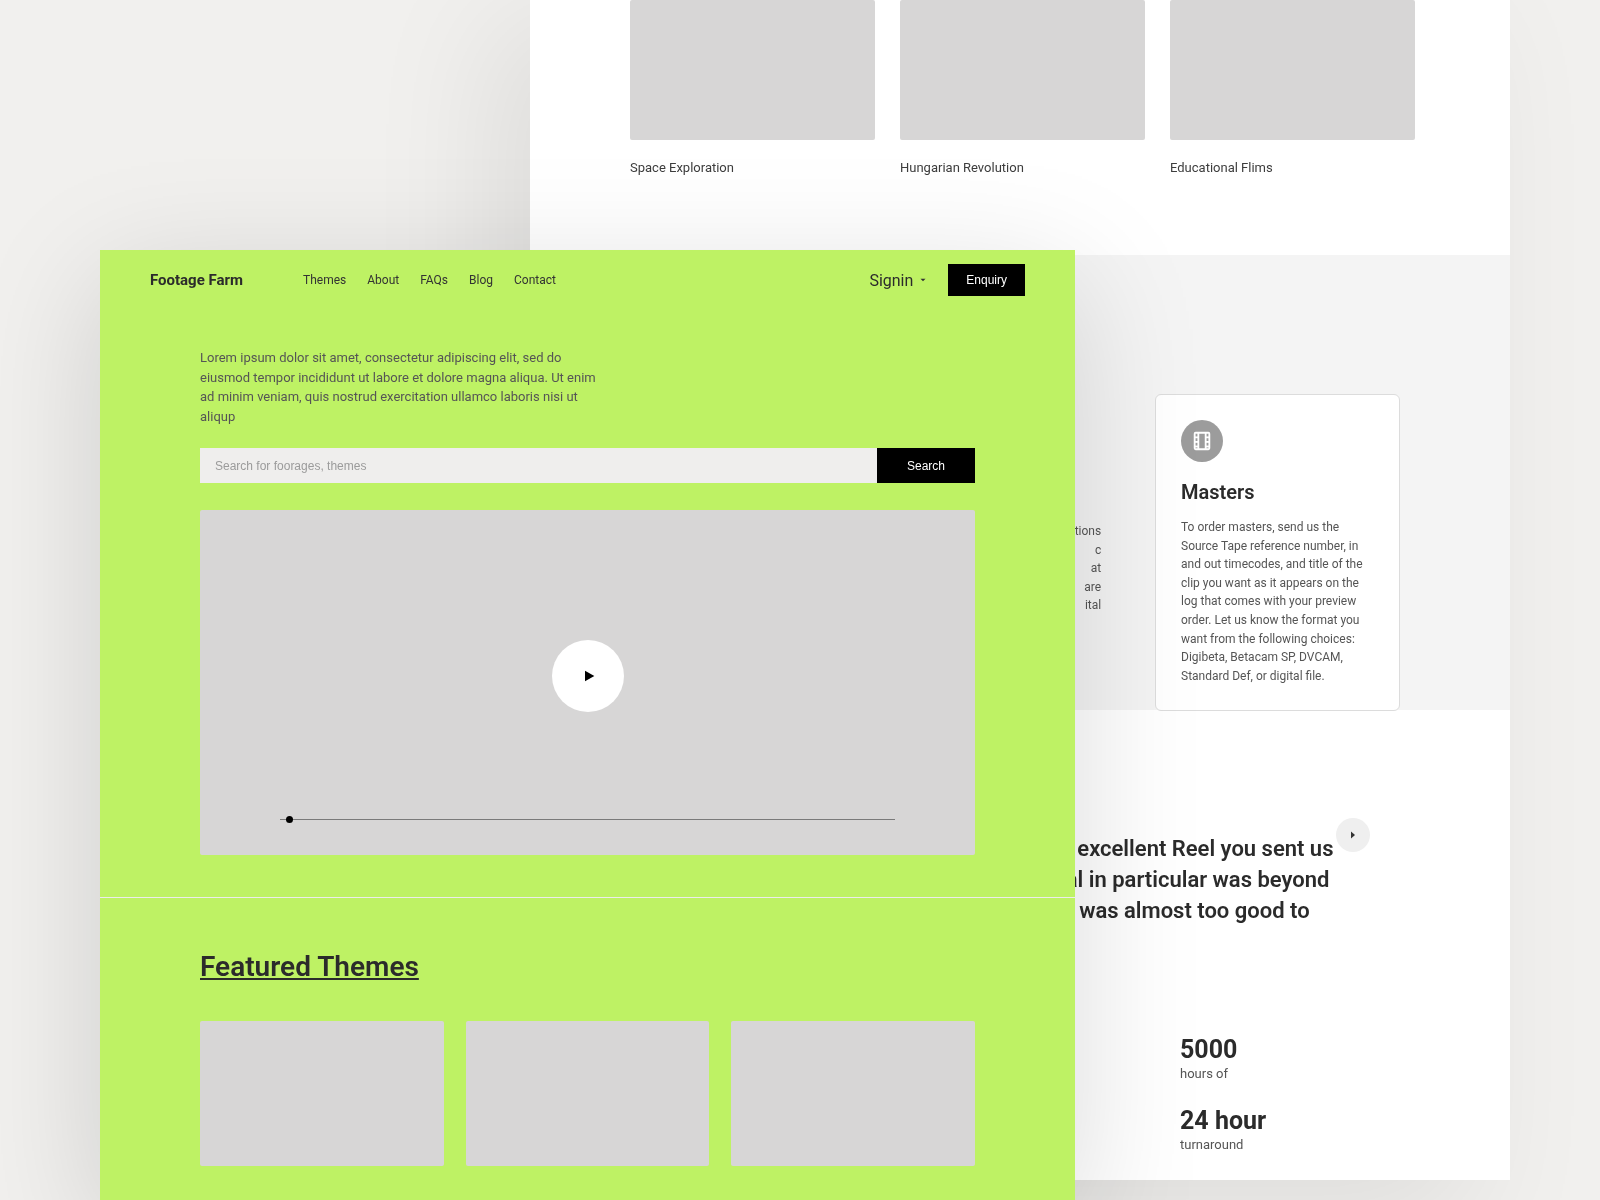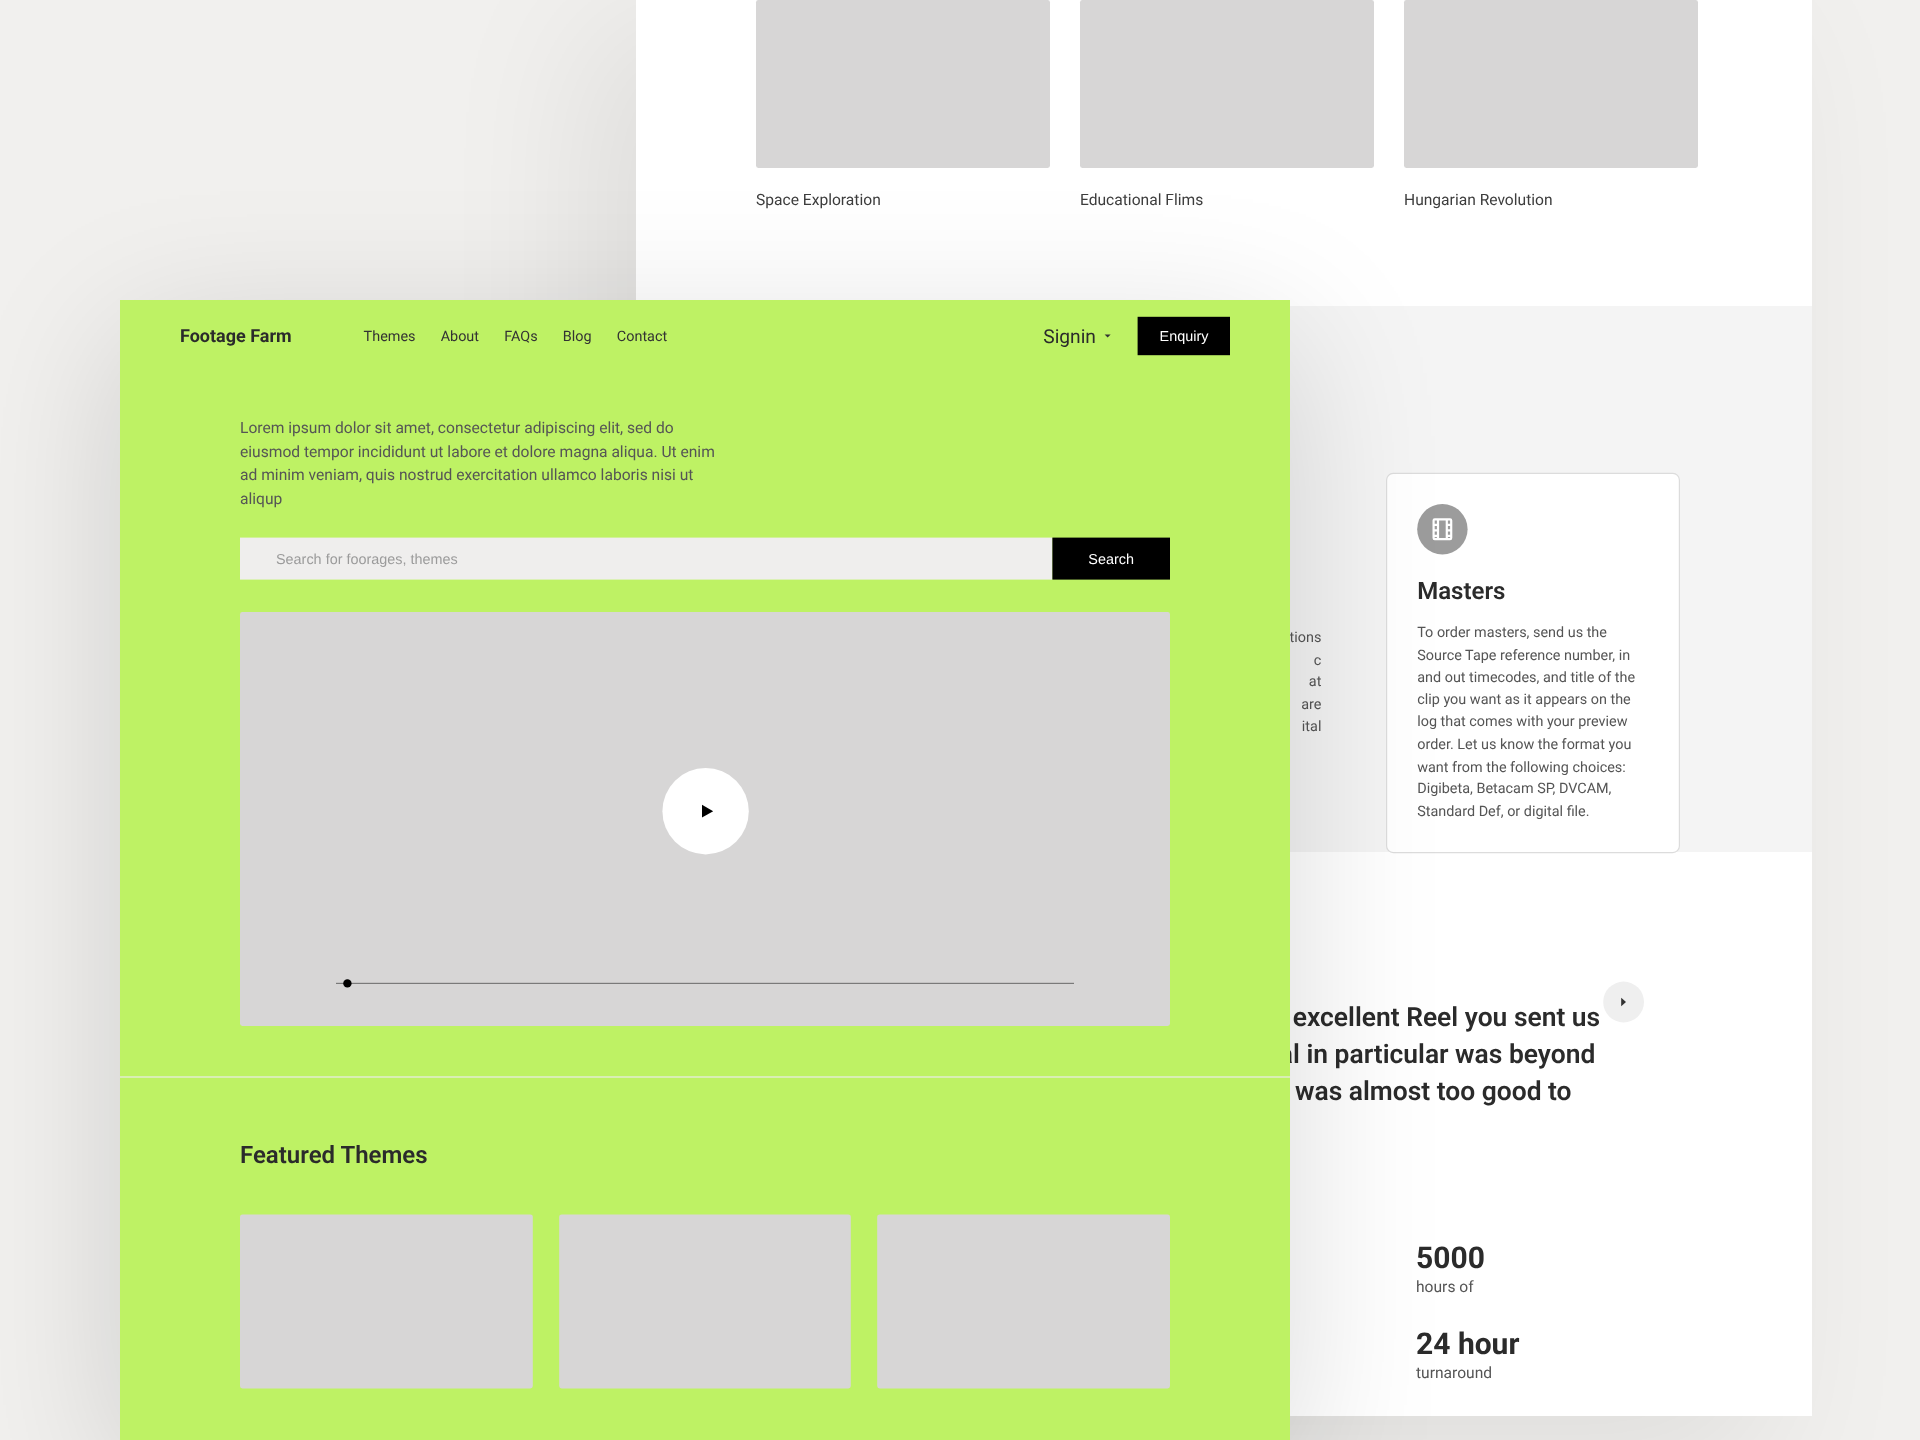--- a/index.html
+++ b/index.html
@@ -188,21 +188,21 @@
 }
 
 .search-row {
   display: flex;
   height: 35px;
 }
 .search-input {
   flex: 1;
   background: #efeeed;
   border: none;
-  padding: 0 30px;
+  padding: 0 15px;
   font-size: 12px;
   color: #888;
   outline: none;
 }
 .search-input::placeholder { color: #9b9b9b; }
 .search-btn {
   background: #000;
   color: #fff;
   border: none;
   padding: 0 30px;
@@ -251,46 +251,46 @@
 }
 
 .divider {
   margin-top: 42px;
   border-top: 1px solid #ececec;
 }
 
 .featured-section {
   padding: 52px 100px 0 100px;
 }
-.featured-title { font-size: 20px; font-weight: 600; margin-bottom: 38px; }
+.featured-title { font-size: 28px; font-weight: 600; margin-bottom: 38px; text-decoration: underline; }
 .featured-grid { display: flex; gap: 22px; }
 .feat-card { width: 250px; }
 .feat-thumb { height: 145px; background: #d7d6d6; border-radius: 2px; }
 
 </style>
 </head>
 <body>
 
 <div class="bg-texture"></div>
 
 <div class="back-page">
 
   <div class="back-section-top">
     <div class="theme-row">
       <div class="theme-card">
         <div class="theme-thumb"></div>
         <div class="theme-caption">Space Exploration</div>
       </div>
       <div class="theme-card">
         <div class="theme-thumb"></div>
-        <div class="theme-caption">Educational Flims</div>
+        <div class="theme-caption">Hungarian Revolution</div>
       </div>
       <div class="theme-card">
         <div class="theme-thumb"></div>
-        <div class="theme-caption">Hungarian Revolution</div>
+        <div class="theme-caption">Educational Flims</div>
       </div>
     </div>
   </div>
 
   <div class="back-gray-section" style="height:455px;"></div>
 </div>
 
 <div style="position:absolute;left:1065px;top:522px;font-size:12px;line-height:1.55;color:#555;white-space:pre-line;text-align:right;">iptions
 c
 at

